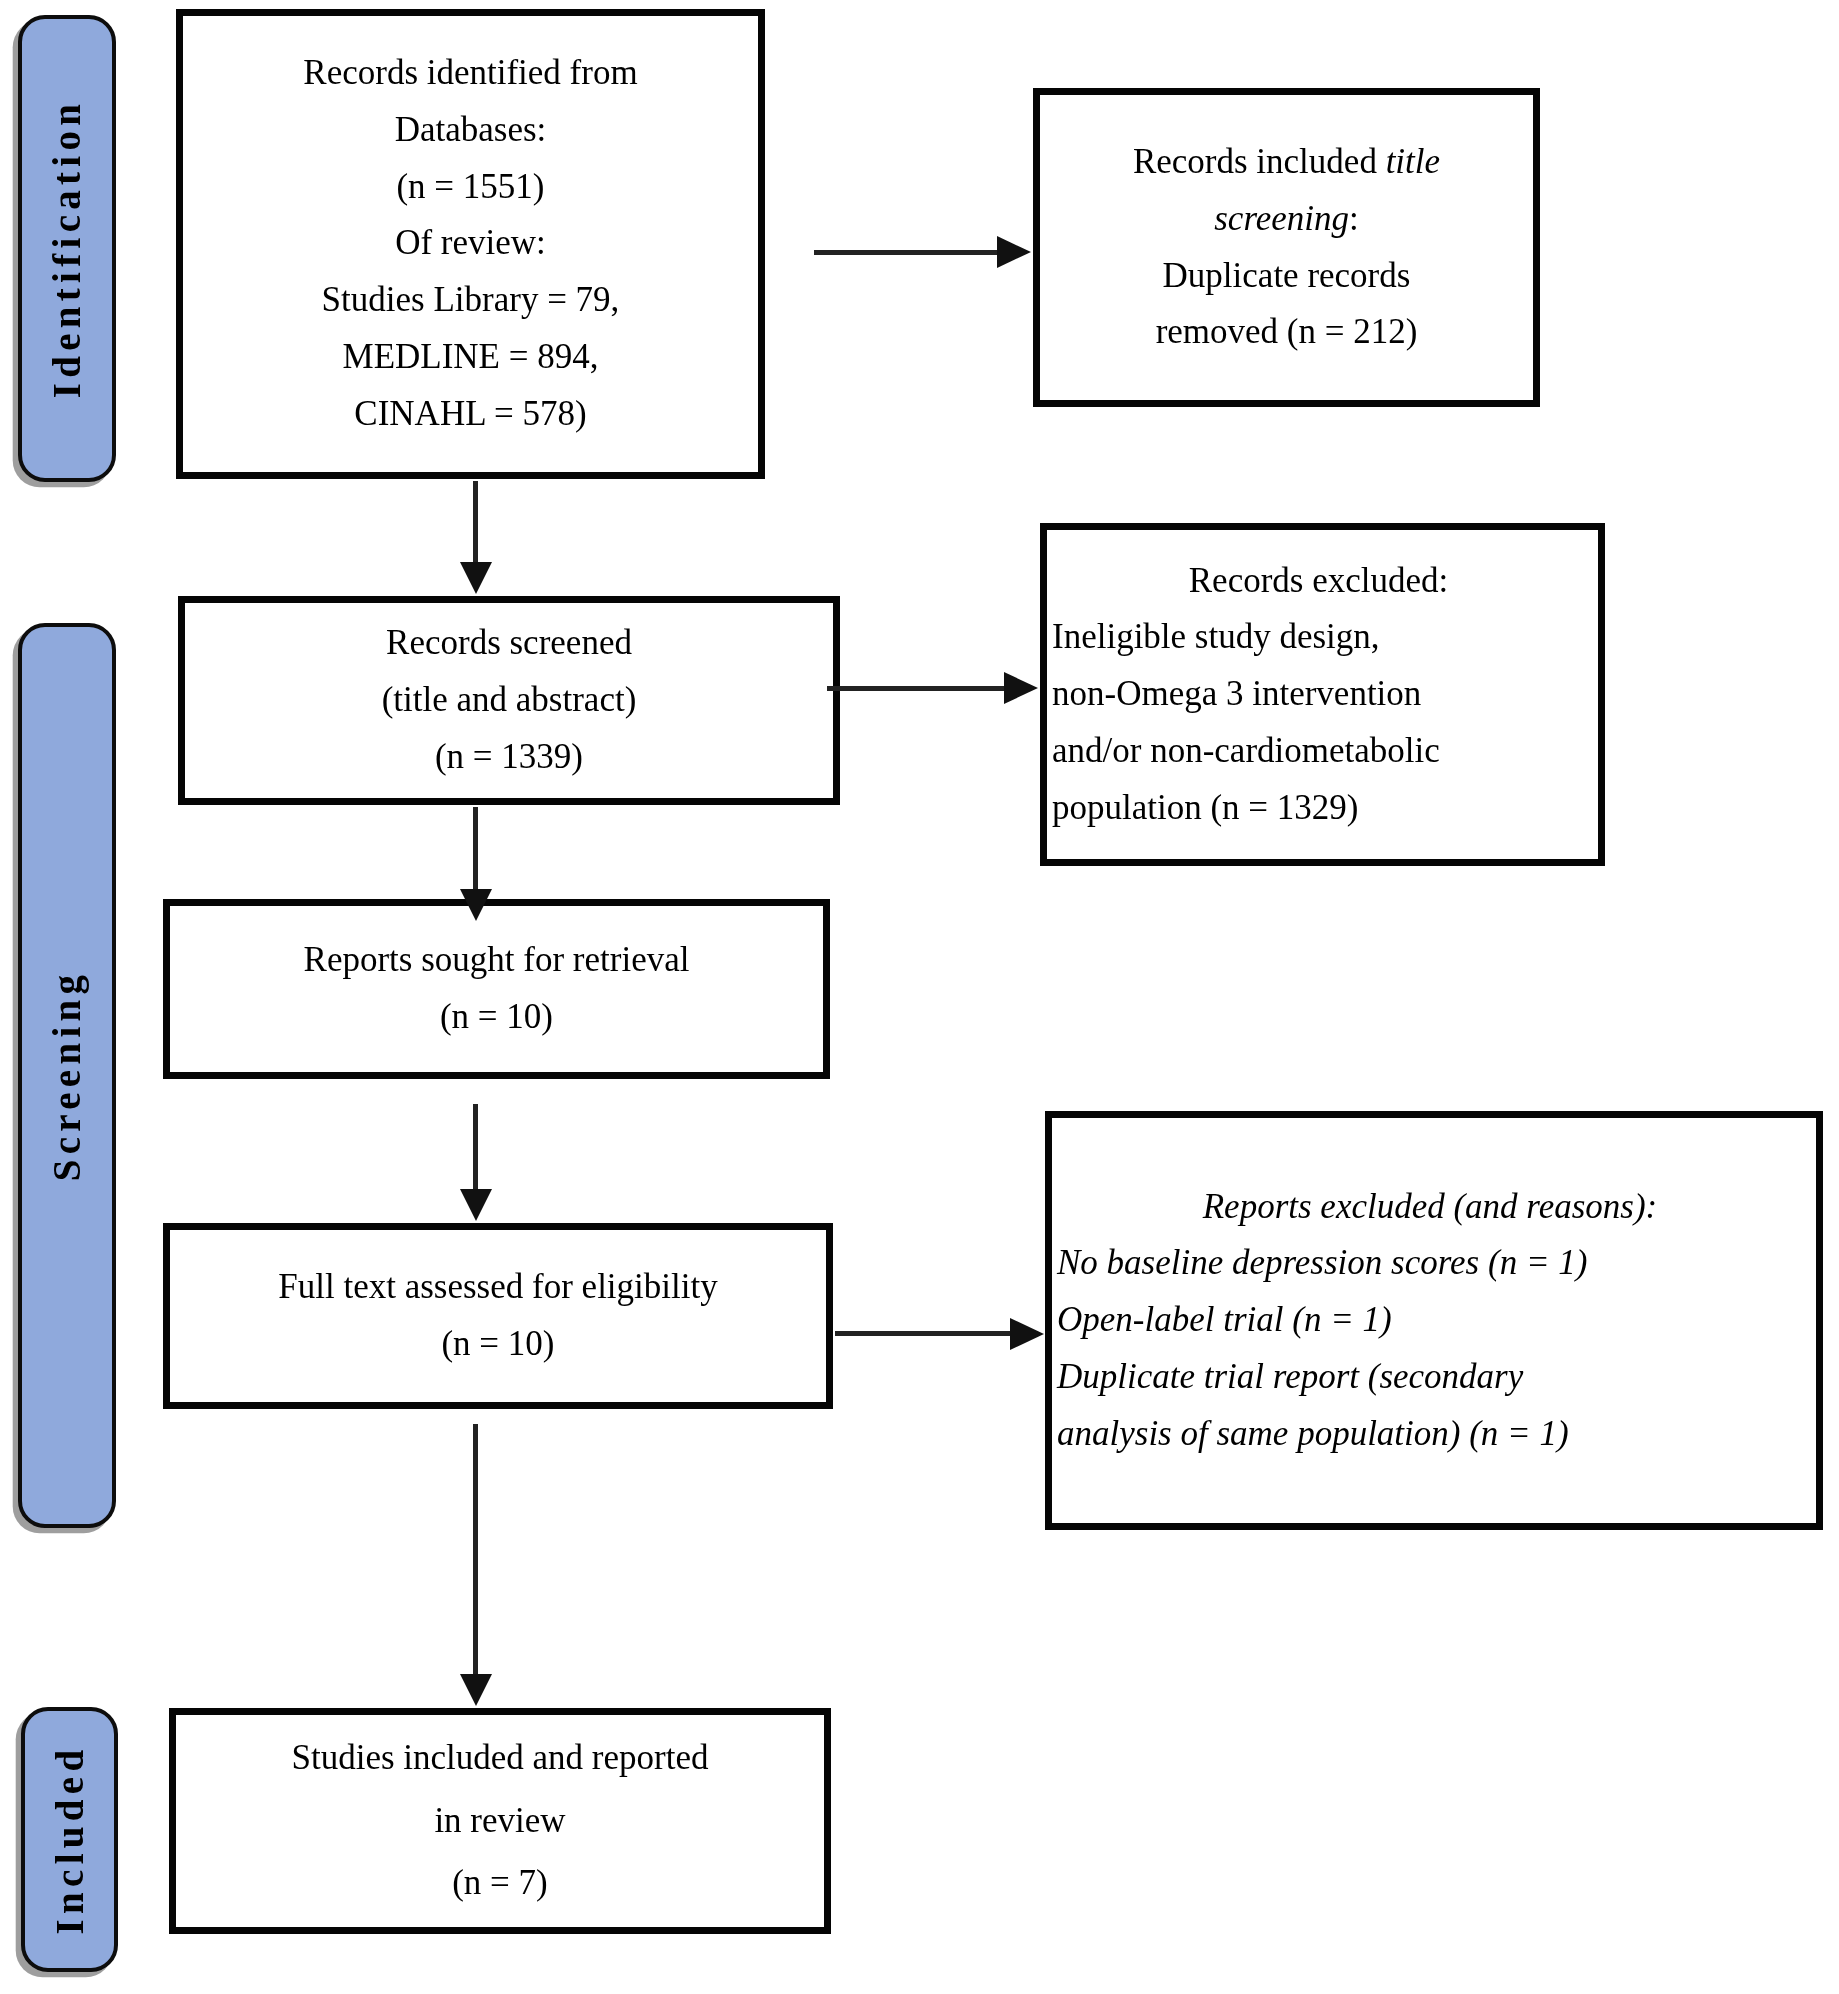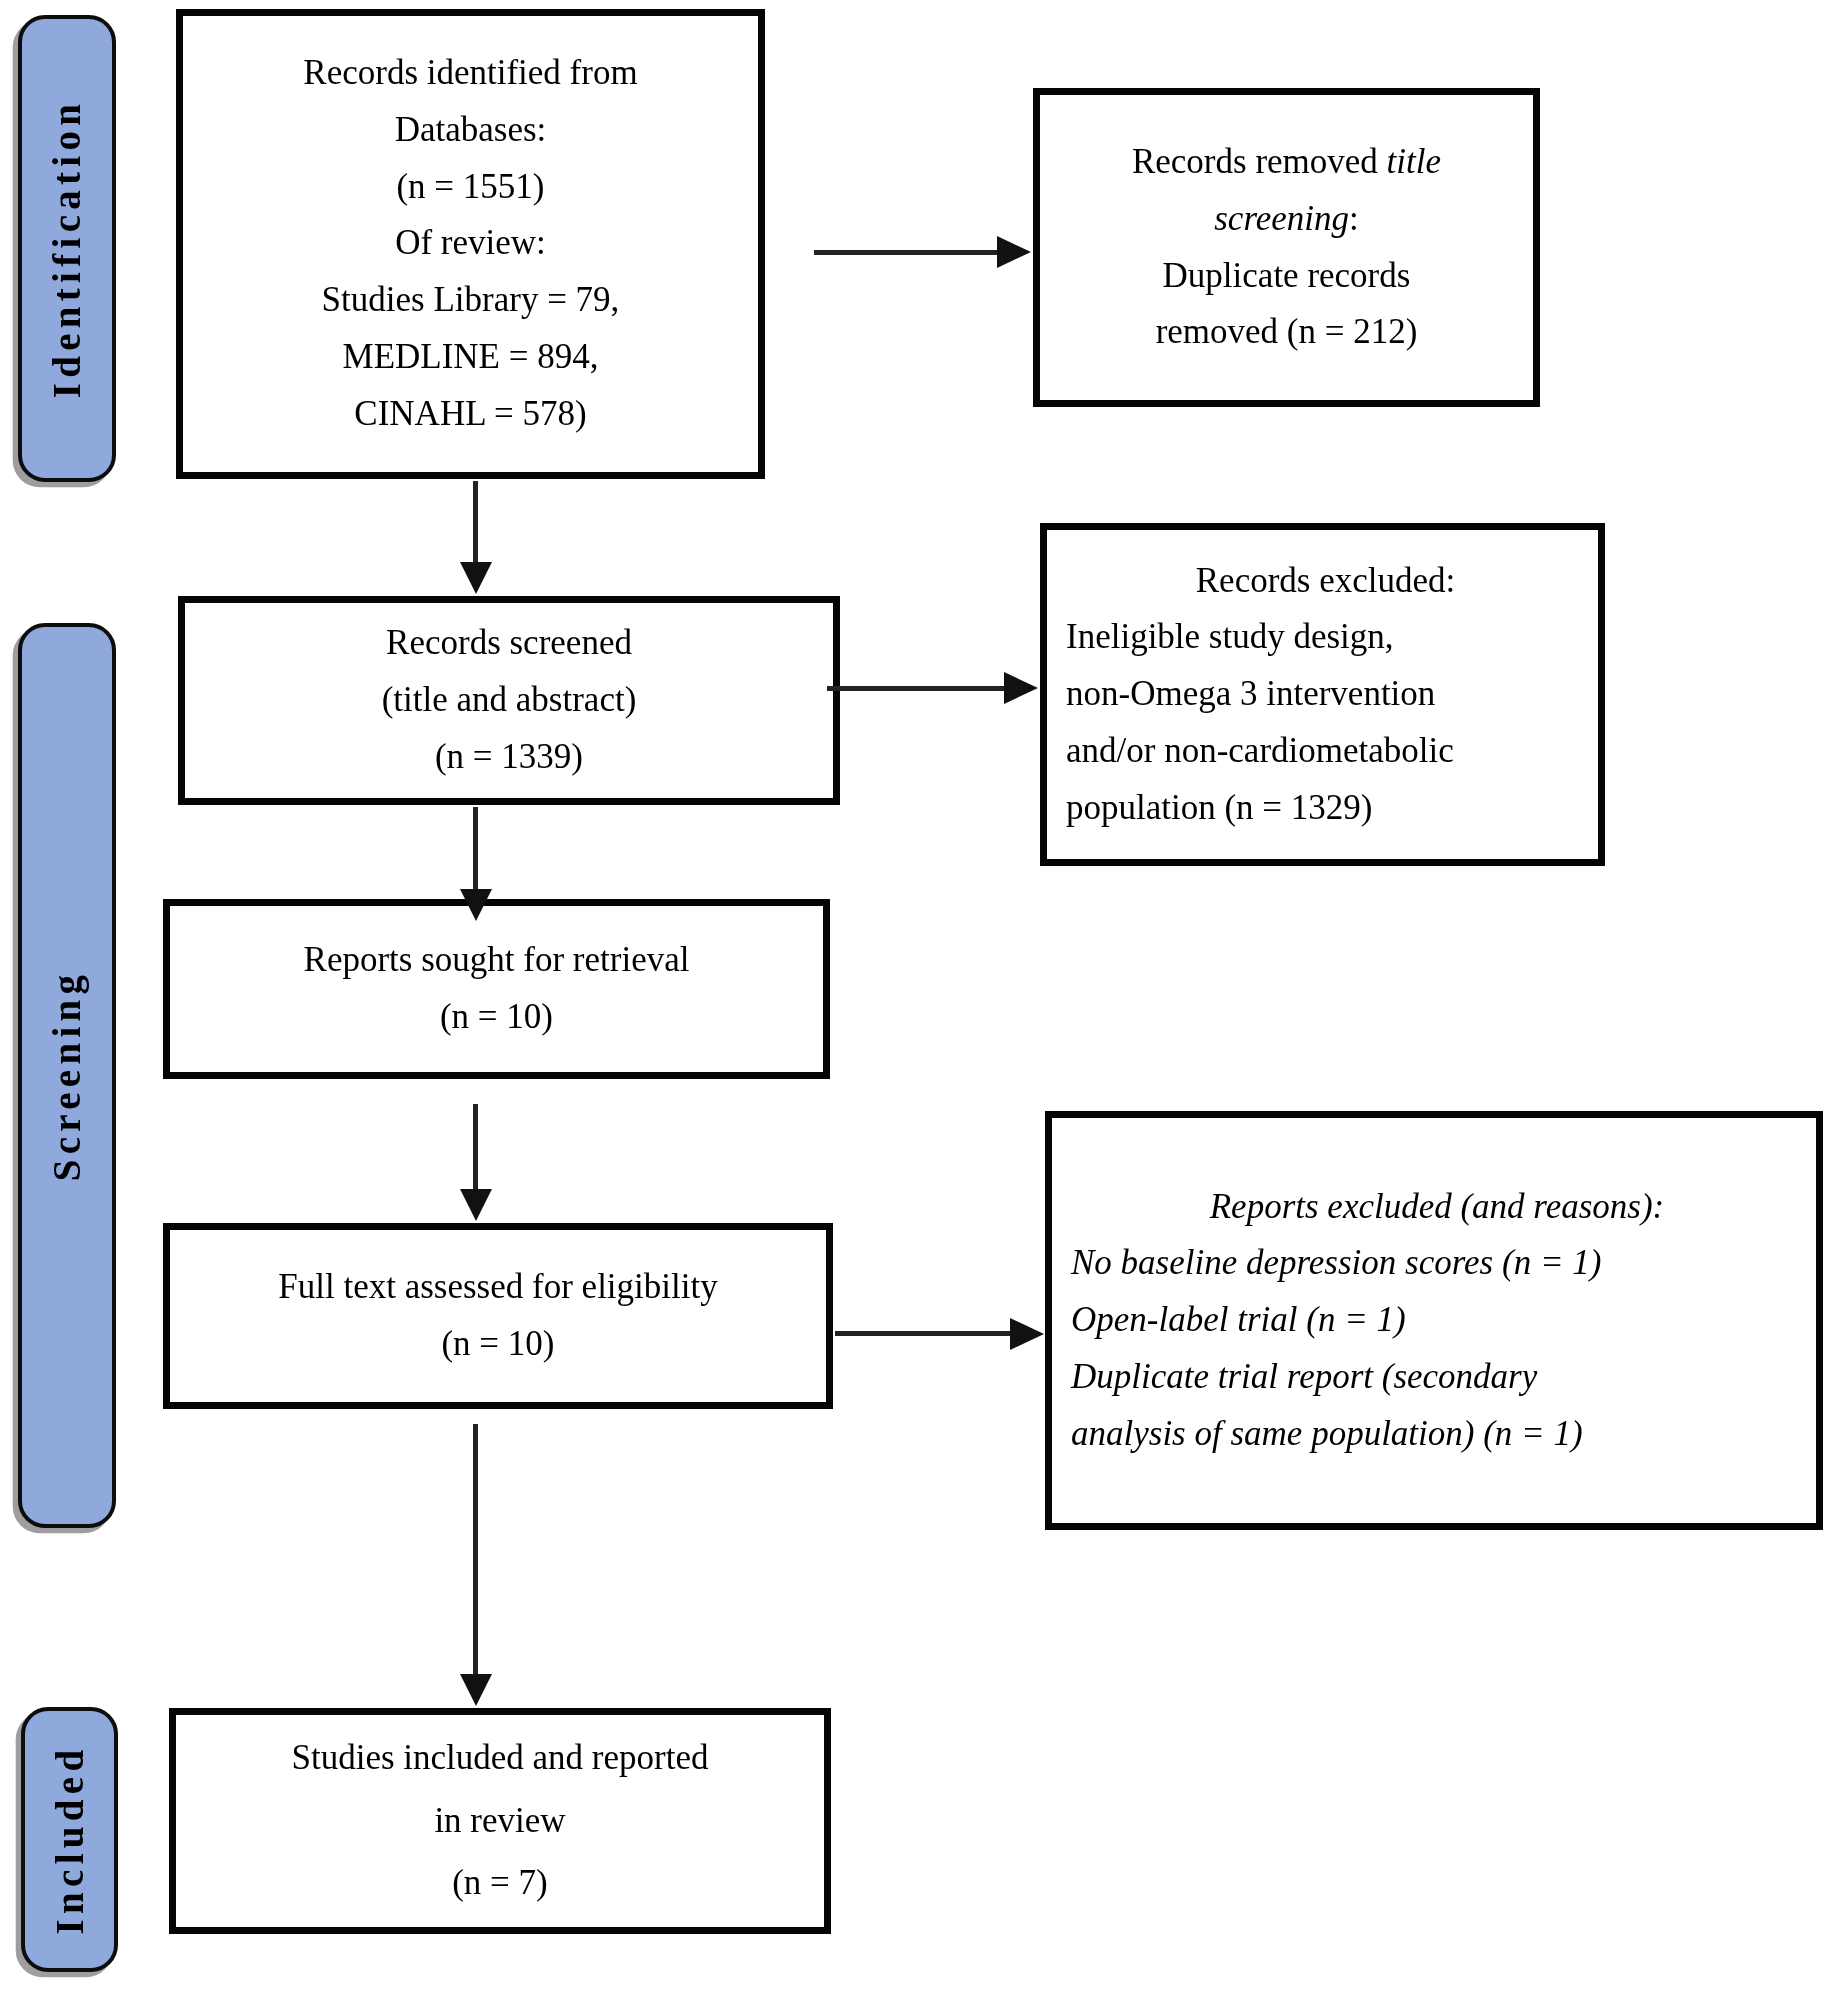--- a/index.html
+++ b/index.html
@@ -48,21 +48,21 @@
     flex-direction: column;
     justify-content: center;
     align-items: center;
     font-size: 35px;
     line-height: 1.62;
     text-align: center;
   }
   .fbox.left-align {
     align-items: flex-start;
     text-align: left;
-    padding-left: 19px;
+    padding-left: 5px;
     padding-right: 13px;
   }
   .fbox.left-align .center-line { align-self: center; text-align: center; }
   .bline em { font-style: italic; }
 
   #box-records-identified { left: 176px;  top: 8.8px;   width: 589px; height: 470px; }
   #box-records-removed    { left: 1033px; top: 88px;  width: 507px;  height: 319px; }
   #box-records-screened   { left: 178px;  top: 596px; width: 662px; height: 209px; }
   #box-records-excluded   { left: 1040px; top: 523px;  width: 565px;  height: 343px; }
   #box-reports-sought     { left: 163px;  top: 899px; width: 667px; height: 180px; }
@@ -118,21 +118,21 @@
     <div class="bline">Records identified from</div>
     <div class="bline">Databases:</div>
     <div class="bline">(n = 1551)</div>
     <div class="bline">Of review:</div>
     <div class="bline">Studies Library = 79,</div>
     <div class="bline">MEDLINE = 894,</div>
     <div class="bline">CINAHL = 578)</div>
   </div>
 
   <div class="fbox" id="box-records-removed">
-    <div class="bline"><span>Records removed </span><em>title</em></div>
+    <div class="bline"><span>Records included </span><em>title</em></div>
     <div class="bline"><em>screening</em><span>:</span></div>
     <div class="bline">Duplicate records</div>
     <div class="bline">removed (n = 212)</div>
   </div>
 
   <div class="fbox" id="box-records-screened">
     <div class="bline">Records screened</div>
     <div class="bline">(title and abstract)</div>
     <div class="bline">(n = 1339)</div>
   </div>

